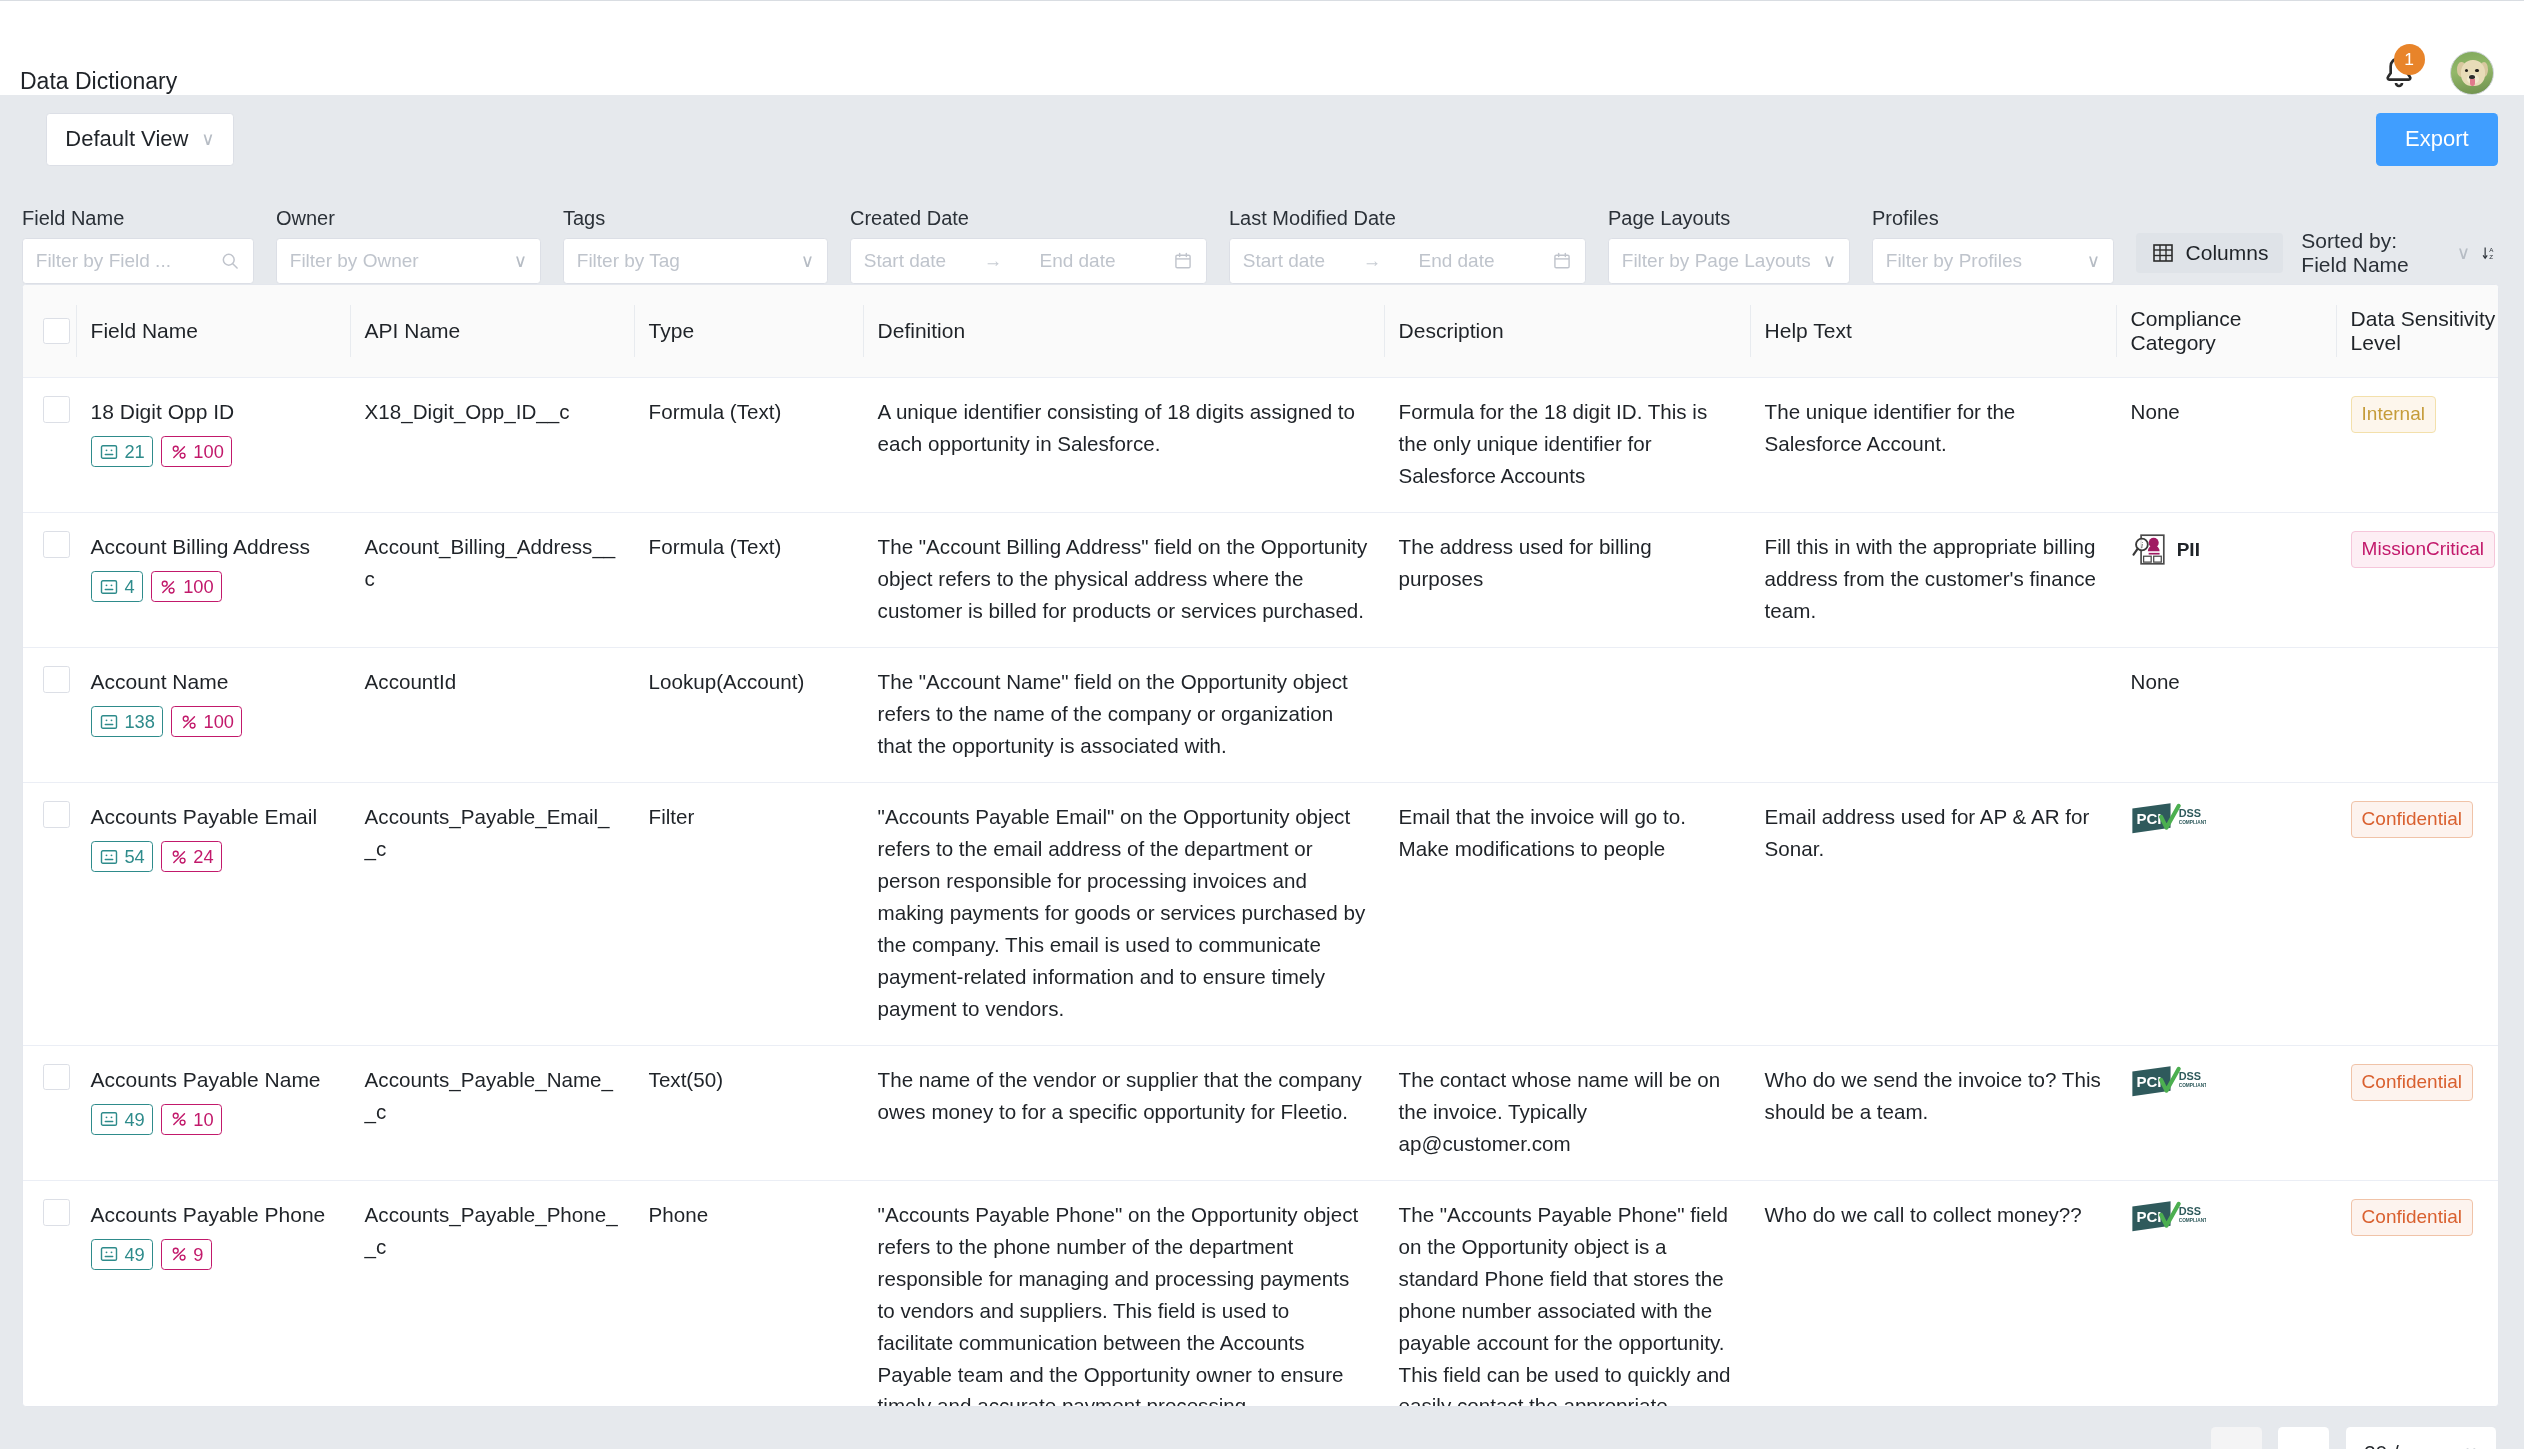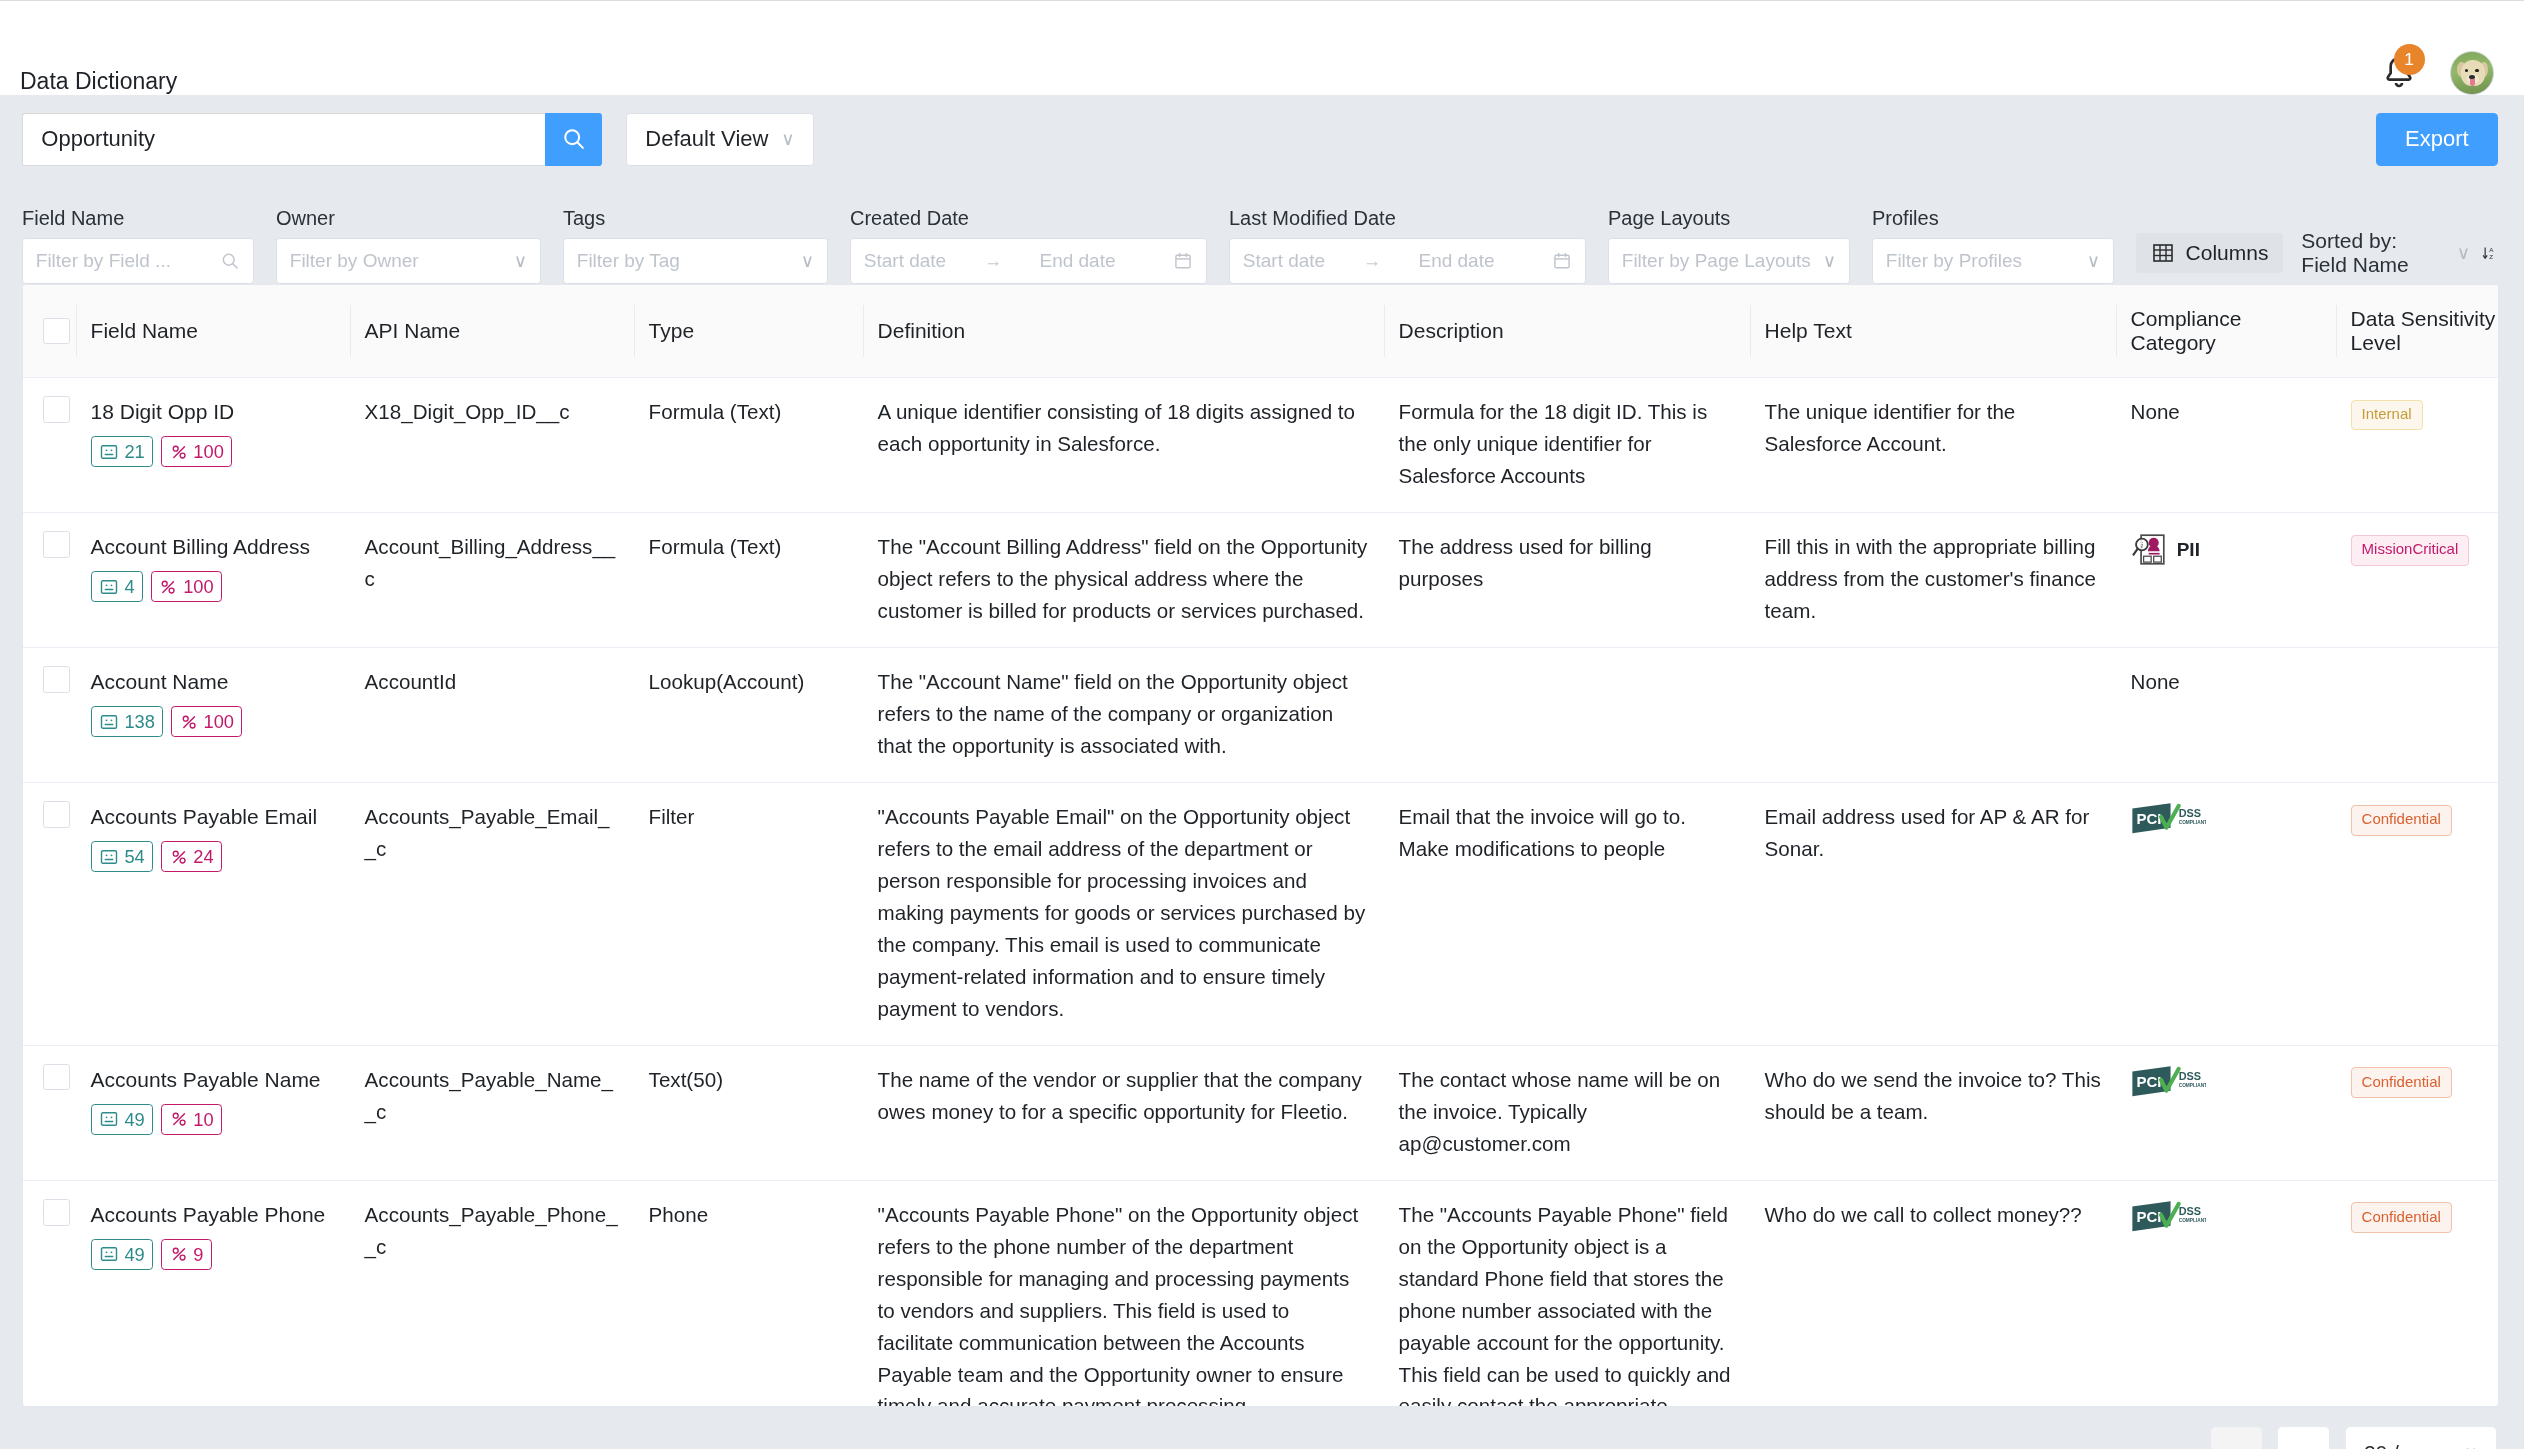--- a/index.html
+++ b/index.html
@@ -264,21 +264,21 @@
     line-height: 1.4;
     background: #fff;
   }
   .chip-usage { border: 0.9px solid #2e8b8b; color: #2e8b8b; }
   .chip-pct   { border: 0.9px solid #c2196b; color: #c2196b; }
 
   .tag {
     display: inline-block;
     border-radius: 4px;
     padding: 2.7px 10px 3.7px 10px;
-    font-size: 15px;
+    font-size: 19px;
     line-height: 1.5;
   }
   .tag-internal { background: #fdf6ec; border: 0.9px solid #f3e0ab; color: #c59c3a; }
   .tag-missioncritical { background: #fdeef4; border: 0.9px solid #f5c6da; color: #c2196b; }
   .tag-confidential { background: #fdf3ee; border: 0.9px solid #f0c3a8; color: #d9602f; }
 
   .comp-none { font-size: 20.6px; color: #1f2328; }
   .comp-icon-row { display: flex; align-items: center; gap: 9.1px; }
   .pii-label { font-size: 19px; font-weight: bold; color: #1f2328; }
 
@@ -333,29 +333,20 @@
       <div class="dog-eye-l"></div>
       <div class="dog-eye-r"></div>
       <div class="dog-snout"></div>
       <div class="dog-nose"></div>
       <div class="dog-tongue"></div>
     </div>
   </div>
 </div>
 
 <div class="searchrow">
-  <div class="search-group">
-    <input class="search-input" type="text" value="Opportunity" style="">
-    <div class="search-btn">
-      <svg width="25.6" height="25.6" viewBox="0 0 24 24">
-        <circle cx="10.5" cy="10.5" r="6.5" fill="none" stroke="#ffffff" stroke-width="1.9"></circle>
-        <line x1="15.3" y1="15.3" x2="20.5" y2="20.5" stroke="#ffffff" stroke-width="1.9" stroke-linecap="round"></line>
-      </svg>
-    </div>
-  </div>
   <div class="view-select">
     <span>Default View</span>
     <span class="caret">∨</span>
   </div>
   <button class="export-btn">Export</button>
 </div>
 
 <div class="filterrow">
 
   <div class="filter-col">

